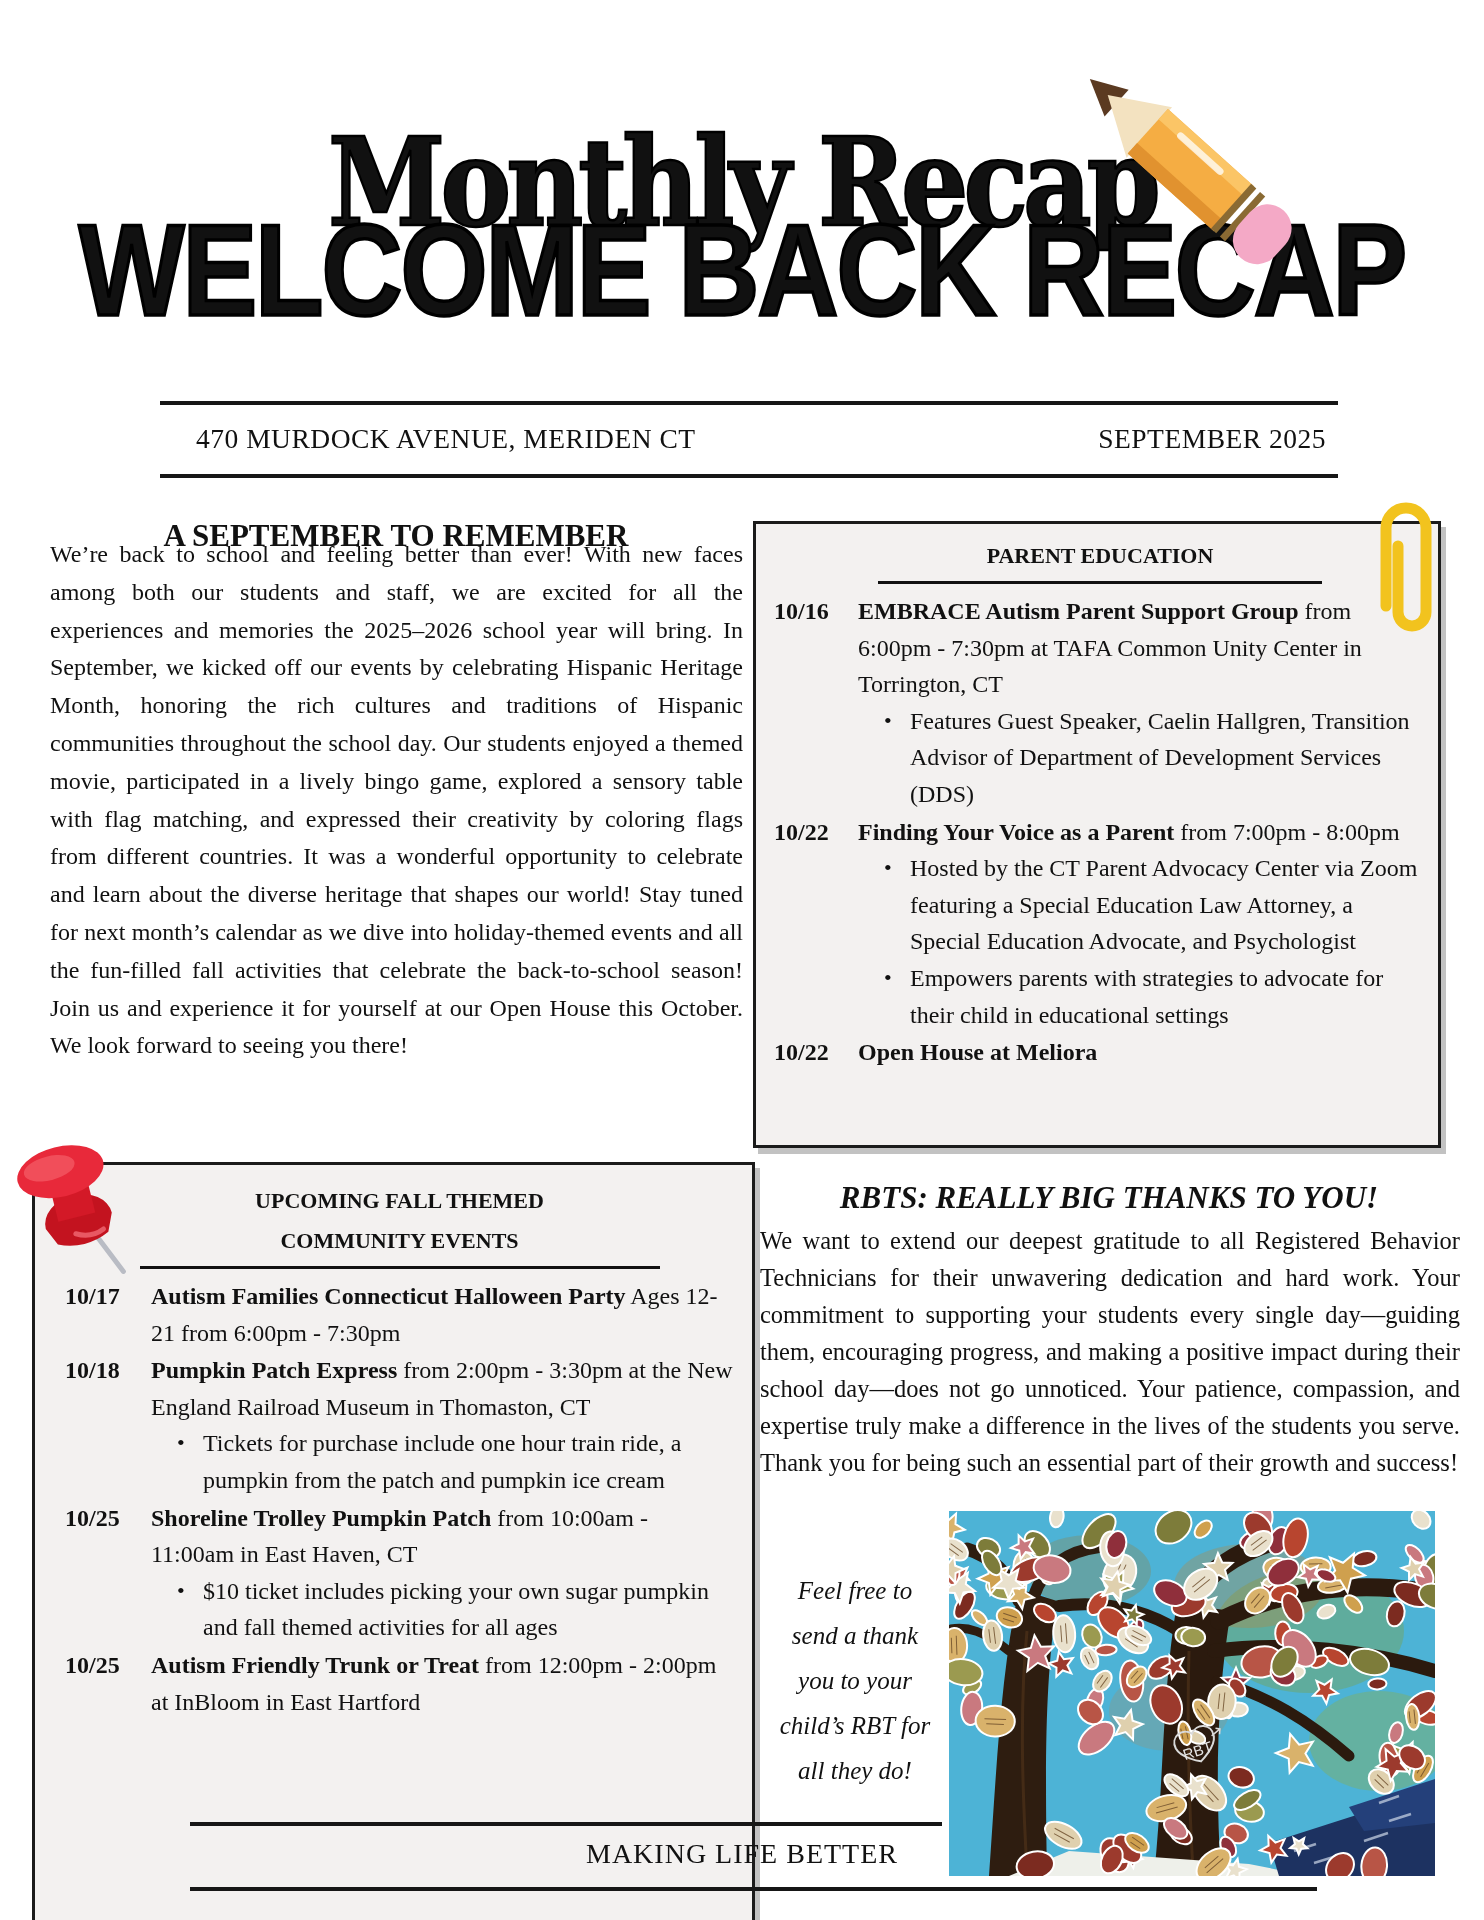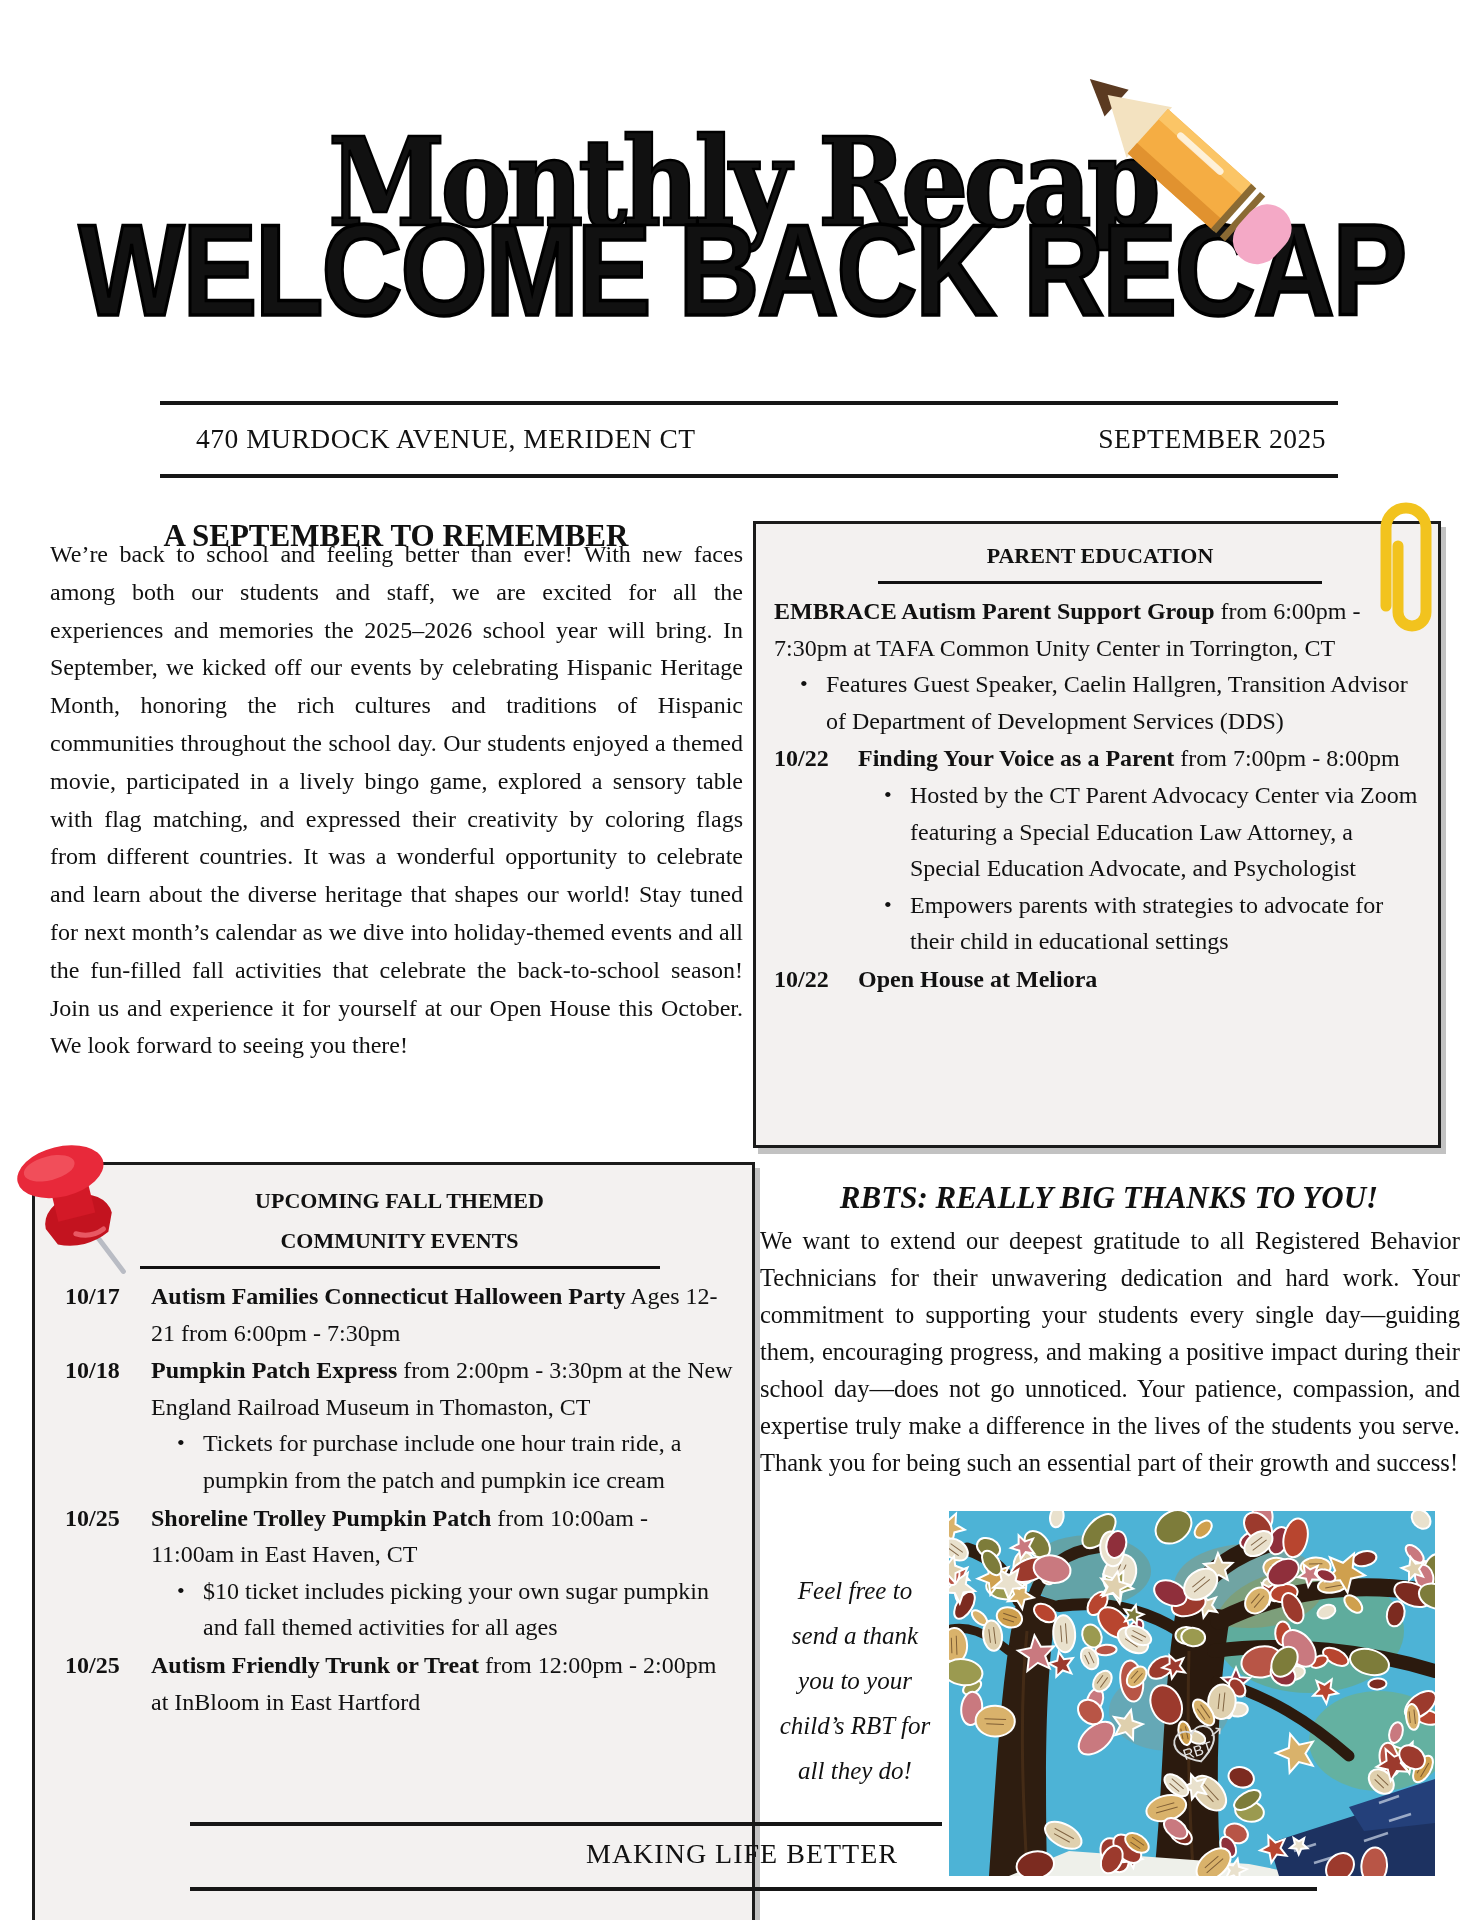--- a/index.html
+++ b/index.html
@@ -99,20 +99,21 @@
   <div class="rule" id="rule-mid"></div>
 
   <div class="sep-head">A SEPTEMBER TO REMEMBER</div>
   <div class="sep-body">We’re back to school and feeling better than ever! With new faces among both our students and staff, we are excited for all the experiences and memories the 2025–2026 school year will bring. In September, we kicked off our events by celebrating Hispanic Heritage Month, honoring the rich cultures and traditions of Hispanic communities throughout the school day. Our students enjoyed a themed movie, participated in a lively bingo game, explored a sensory table with flag matching, and expressed their creativity by coloring flags from different countries. It was a wonderful opportunity to celebrate and learn about the diverse heritage that shapes our world! Stay tuned for next month’s calendar as we dive into holiday-themed events and all the fun-filled fall activities that celebrate the back-to-school season! Join us and experience it for yourself at our Open House this October. We look forward to seeing you there!</div>
 
   <div class="info-box" id="parent-box">
     <div class="box-head">PARENT EDUCATION</div>
     <div class="box-rule"></div>
     <div>
         <div class="ev">
+          <span class="ev-date">10/16</span>
           <div class="ev-body"><span class="ev-title">EMBRACE Autism Parent Support Group</span><span> from 6:00pm - 7:30pm at TAFA Common Unity Center in Torrington, CT</span><div class="ev-bullet"><span class="dot">•</span><span>Features Guest Speaker, Caelin Hallgren, Transition Advisor of Department of Development Services (DDS)</span></div></div>
         </div>
         <div class="ev">
           <span class="ev-date">10/22</span>
           <div class="ev-body"><span class="ev-title">Finding Your Voice as a Parent</span><span> from 7:00pm - 8:00pm</span><div class="ev-bullet"><span class="dot">•</span><span>Hosted by the CT Parent Advocacy Center via Zoom featuring a Special Education Law Attorney, a Special Education Advocate, and Psychologist</span></div><div class="ev-bullet"><span class="dot">•</span><span>Empowers parents with strategies to advocate for their child in educational settings</span></div></div>
         </div>
         <div class="ev">
           <span class="ev-date">10/22</span>
           <div class="ev-body"><span class="ev-title">Open House at Meliora</span><span></span></div>
         </div>

